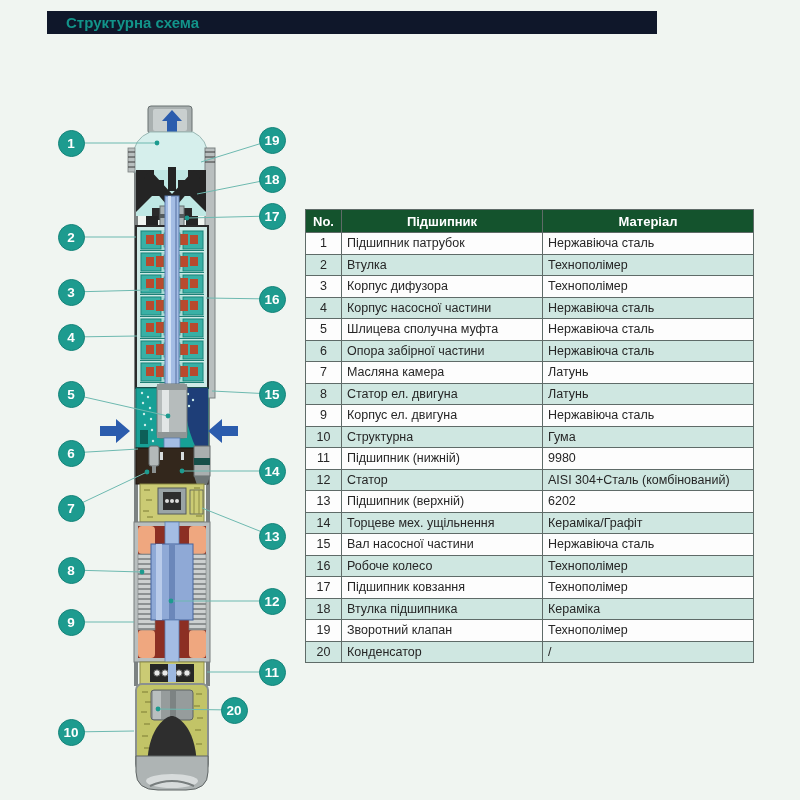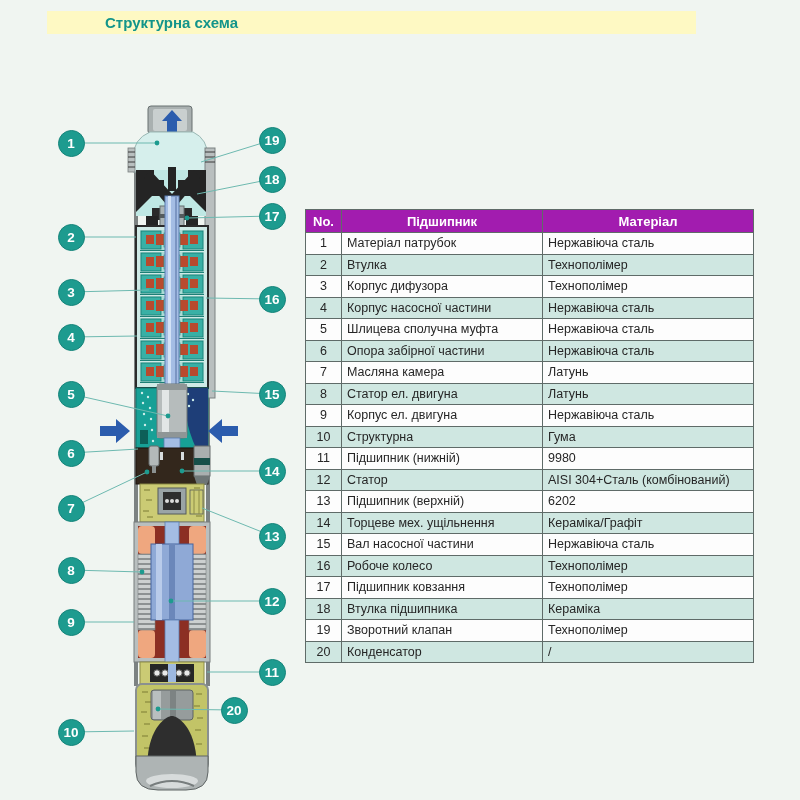--- a/index.html
+++ b/index.html
@@ -3,22 +3,21 @@
 <meta charset="utf-8">
 <style>
   html,body{margin:0;padding:0;}
   body{
     width:800px;height:800px;position:relative;overflow:hidden;
     background:#f0f5f1;
     font-family:"Liberation Sans", sans-serif;
   }
   .titlebar{
     position:absolute;left:47px;top:11px;width:610px;height:23px;
-    background:#fef9c3;
-    padding-left:39px;
+    background:#0f172a;
   }
   .titlebar span{
     display:block;line-height:23px;padding-left:19px;
     color:#12948a;font-weight:bold;font-size:15px;
   }
   #diagram-svg{position:absolute;left:0;top:0;}
   #callout-layer{position:absolute;left:0;top:0;width:800px;height:800px;pointer-events:none;}
   .callout{
     position:absolute;width:27px;height:27px;border-radius:50%;
     background:#1d9b8f;border:1px solid #15847a;box-sizing:border-box;
@@ -27,21 +26,21 @@
   }
   .comp-table{
     position:absolute;left:305px;top:209px;width:448px;
     border-collapse:collapse;table-layout:fixed;
     font-size:12.5px;color:#262626;
   }
   .comp-table th,.comp-table td{
     border:1px solid #5f6b68;overflow:hidden;white-space:nowrap;
   }
   .comp-table th{
-    background:#a21caf;color:#ffffff;font-weight:bold;font-size:13px;
+    background:#14532d;color:#ffffff;font-weight:bold;font-size:13px;
     height:20px;text-align:center;
   }
   .comp-table td{height:20.5px;background:#fdfdfd;padding:0 5px;}
   .comp-table td.num{text-align:center;padding:0 2px;}
   .comp-table tr.alt td{background:#cfe7e1;}
   .col-no{width:36px;}
   .col-comp{width:201px;}
   .col-mat{width:211px;}
   .leader{stroke:#6db9b0;stroke-width:1;}
 </style>
@@ -323,21 +322,21 @@
   <thead>
     <tr>
       <th>No.</th>
       <th>Підшипник</th>
       <th>Матеріал</th>
     </tr>
   </thead>
   <tbody id="table-body">
       <tr>
         <td class="num">1</td>
-        <td>Матеріал патрубок</td>
+        <td>Підшипник патрубок</td>
         <td>Нержавіюча сталь</td>
       </tr>
       <tr class="alt">
         <td class="num">2</td>
         <td>Втулка</td>
         <td>Технополімер</td>
       </tr>
       <tr>
         <td class="num">3</td>
         <td>Корпус дифузора</td>

